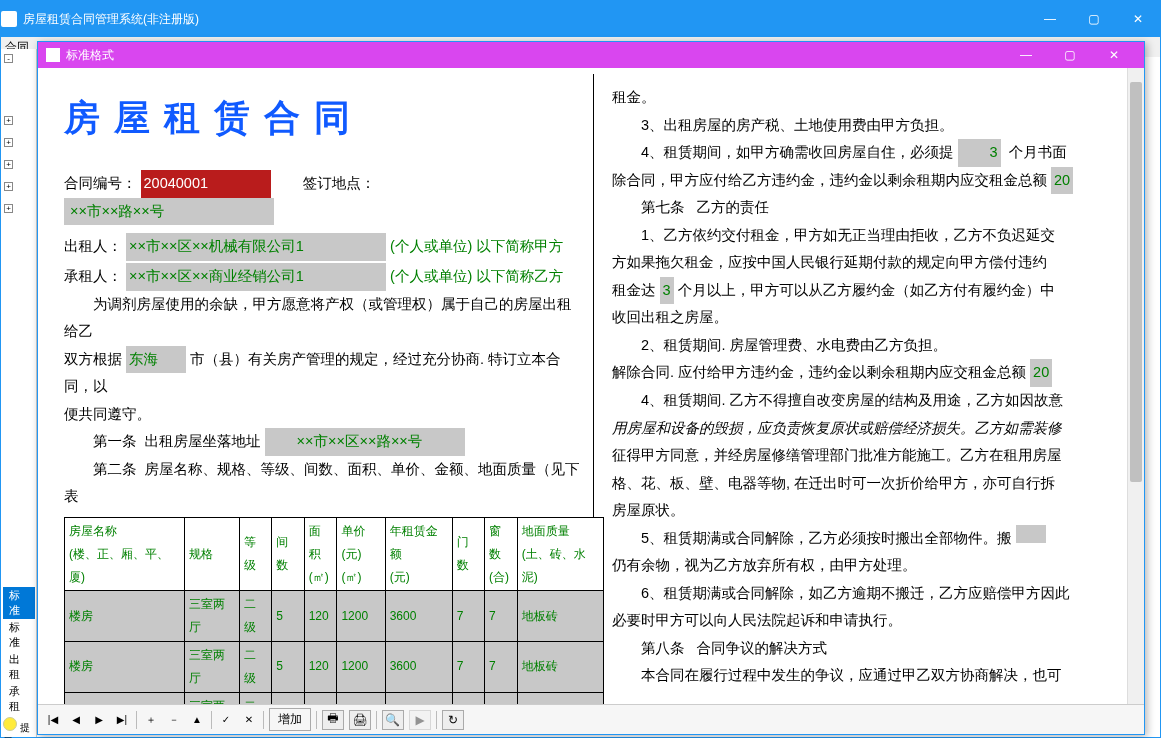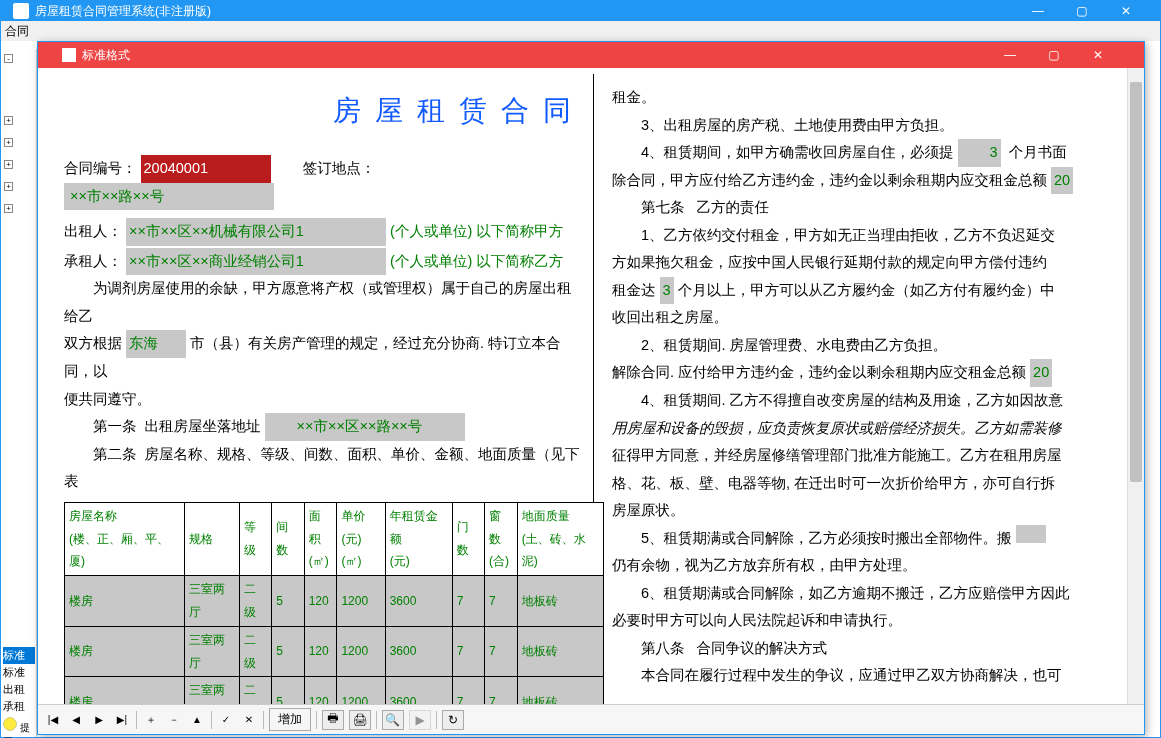--- a/index.html
+++ b/index.html
@@ -1,44 +1,44 @@
 <!DOCTYPE html>
 <html><head>
 <meta charset="utf-8">
 <style>
 * { margin:0; padding:0; box-sizing:border-box; }
 body { font-family:"Microsoft YaHei","SimSun",sans-serif; width:1161px; height:738px; background:#fff; overflow:hidden; font-size:13px; }
 .main-window { width:1161px; height:738px; border:1px solid #2196F3; position:relative; }
-.titlebar { height:20px; background:#2196F3; color:#fff; display:flex; align-items:center; padding:0 12px; font-size:12px; }
+.titlebar { height:36px; background:#2196F3; color:#fff; display:flex; align-items:center; padding:0 0; font-size:12px; }
 .titlebar .icon { width:16px; height:16px; background:#fff; margin-right:6px; border-radius:2px; display:inline-block; }
 .titlebar .win-controls { margin-left:auto; display:flex; }
 .titlebar .ctrl { width:44px; height:28px; display:flex; align-items:center; justify-content:center; cursor:pointer; font-size:12px; }
 .menubar { height:20px; background:#f0f0f0; padding:0 4px; font-size:12px; display:flex; align-items:center; }
 .client { position:absolute; top:48px; left:0; right:0; bottom:0; display:flex; }
 .tree-panel { width:36px; height:100%; border-right:1px solid #ccc; background:#fff; font-size:11px; overflow:hidden; }
 .tree-panel .node { padding:2px 3px; white-space:nowrap; }
 .tree-panel .plus { display:inline-block; width:9px; height:9px; border:1px solid #888; text-align:center; line-height:7px; font-size:8px; margin-right:2px; }
 .side-labels { position:absolute; left:2px; bottom:22px; width:32px; font-size:11px; }
-.side-labels div { padding:1px 0; }
+.side-labels div { padding:1px 6px; }
 .side-labels .sel { background:#0078d7; color:#fff; }
 .hint-panel { position:absolute; left:2px; bottom:2px; width:32px; height:18px; font-size:11px; }
 .hint-panel .bulb { width:14px; height:14px; background:#ffeb3b; border-radius:50%; display:inline-block; border:1px solid #cc9; }
 
 .modal { position:absolute; left:36px; top:40px; width:1108px; height:694px; background:#fff; border:1px solid #2196F3; box-shadow:2px 2px 8px rgba(0,0,0,.3); }
-.modal-title { height:26px; background:#ef4444; color:#fff; display:flex; align-items:center; padding:0 24px; font-size:12px; }
+.modal-title { height:26px; background:#d946ef; color:#fff; display:flex; align-items:center; padding:0 8px; font-size:12px; }
 .modal-title .icon { width:14px; height:14px; background:#fff; margin-right:6px; display:inline-block; }
 .modal-title .win-controls { margin-left:auto; display:flex; }
 .modal-title .ctrl { width:44px; height:26px; display:flex; align-items:center; justify-content:center; cursor:pointer; }
 
 .doc-wrap { position:absolute; top:26px; left:0; right:0; bottom:30px; overflow:hidden; }
 .doc-scroll { position:absolute; top:6px; left:8px; right:8px; bottom:0; overflow:auto; }
 .doc { display:flex; }
 .col { width:548px; padding:10px 8px 10px 18px; font-size:14.5px; line-height:1.9; color:#000; font-family:"SimSun","Microsoft YaHei",sans-serif; }
 .col-l { border-right:1px solid #000; }
-.col h1 { text-align:right; font-size:28px; color:#105aff; letter-spacing:14px; font-family:"SimHei","Microsoft YaHei"; font-weight:normal; margin-bottom:18px; }
+.col h1 { text-align:left; font-size:36px; color:#105aff; letter-spacing:14px; font-family:"SimHei","Microsoft YaHei"; font-weight:bold; margin-bottom:18px; }
 .field { background:#c8c8c8; color:#008000; padding:0 3px; display:inline-block; min-height:18px; vertical-align:baseline; }
 .field.selected { background:#b91c1c; color:#fff; }
 .green { color:#008000; }
 .para { text-indent:2em; }
 .section { margin-top:2px; text-indent:2em; }
 
 table.house { border-collapse:collapse; width:540px; margin:6px 0; font-size:12px; }
 table.house th, table.house td { border:1px solid #000; padding:2px 4px; text-align:left; vertical-align:middle; }
 table.house th { font-weight:normal; color:#008000; background:#fff; }
 table.house td { background:#c8c8c8; color:#008000; }

